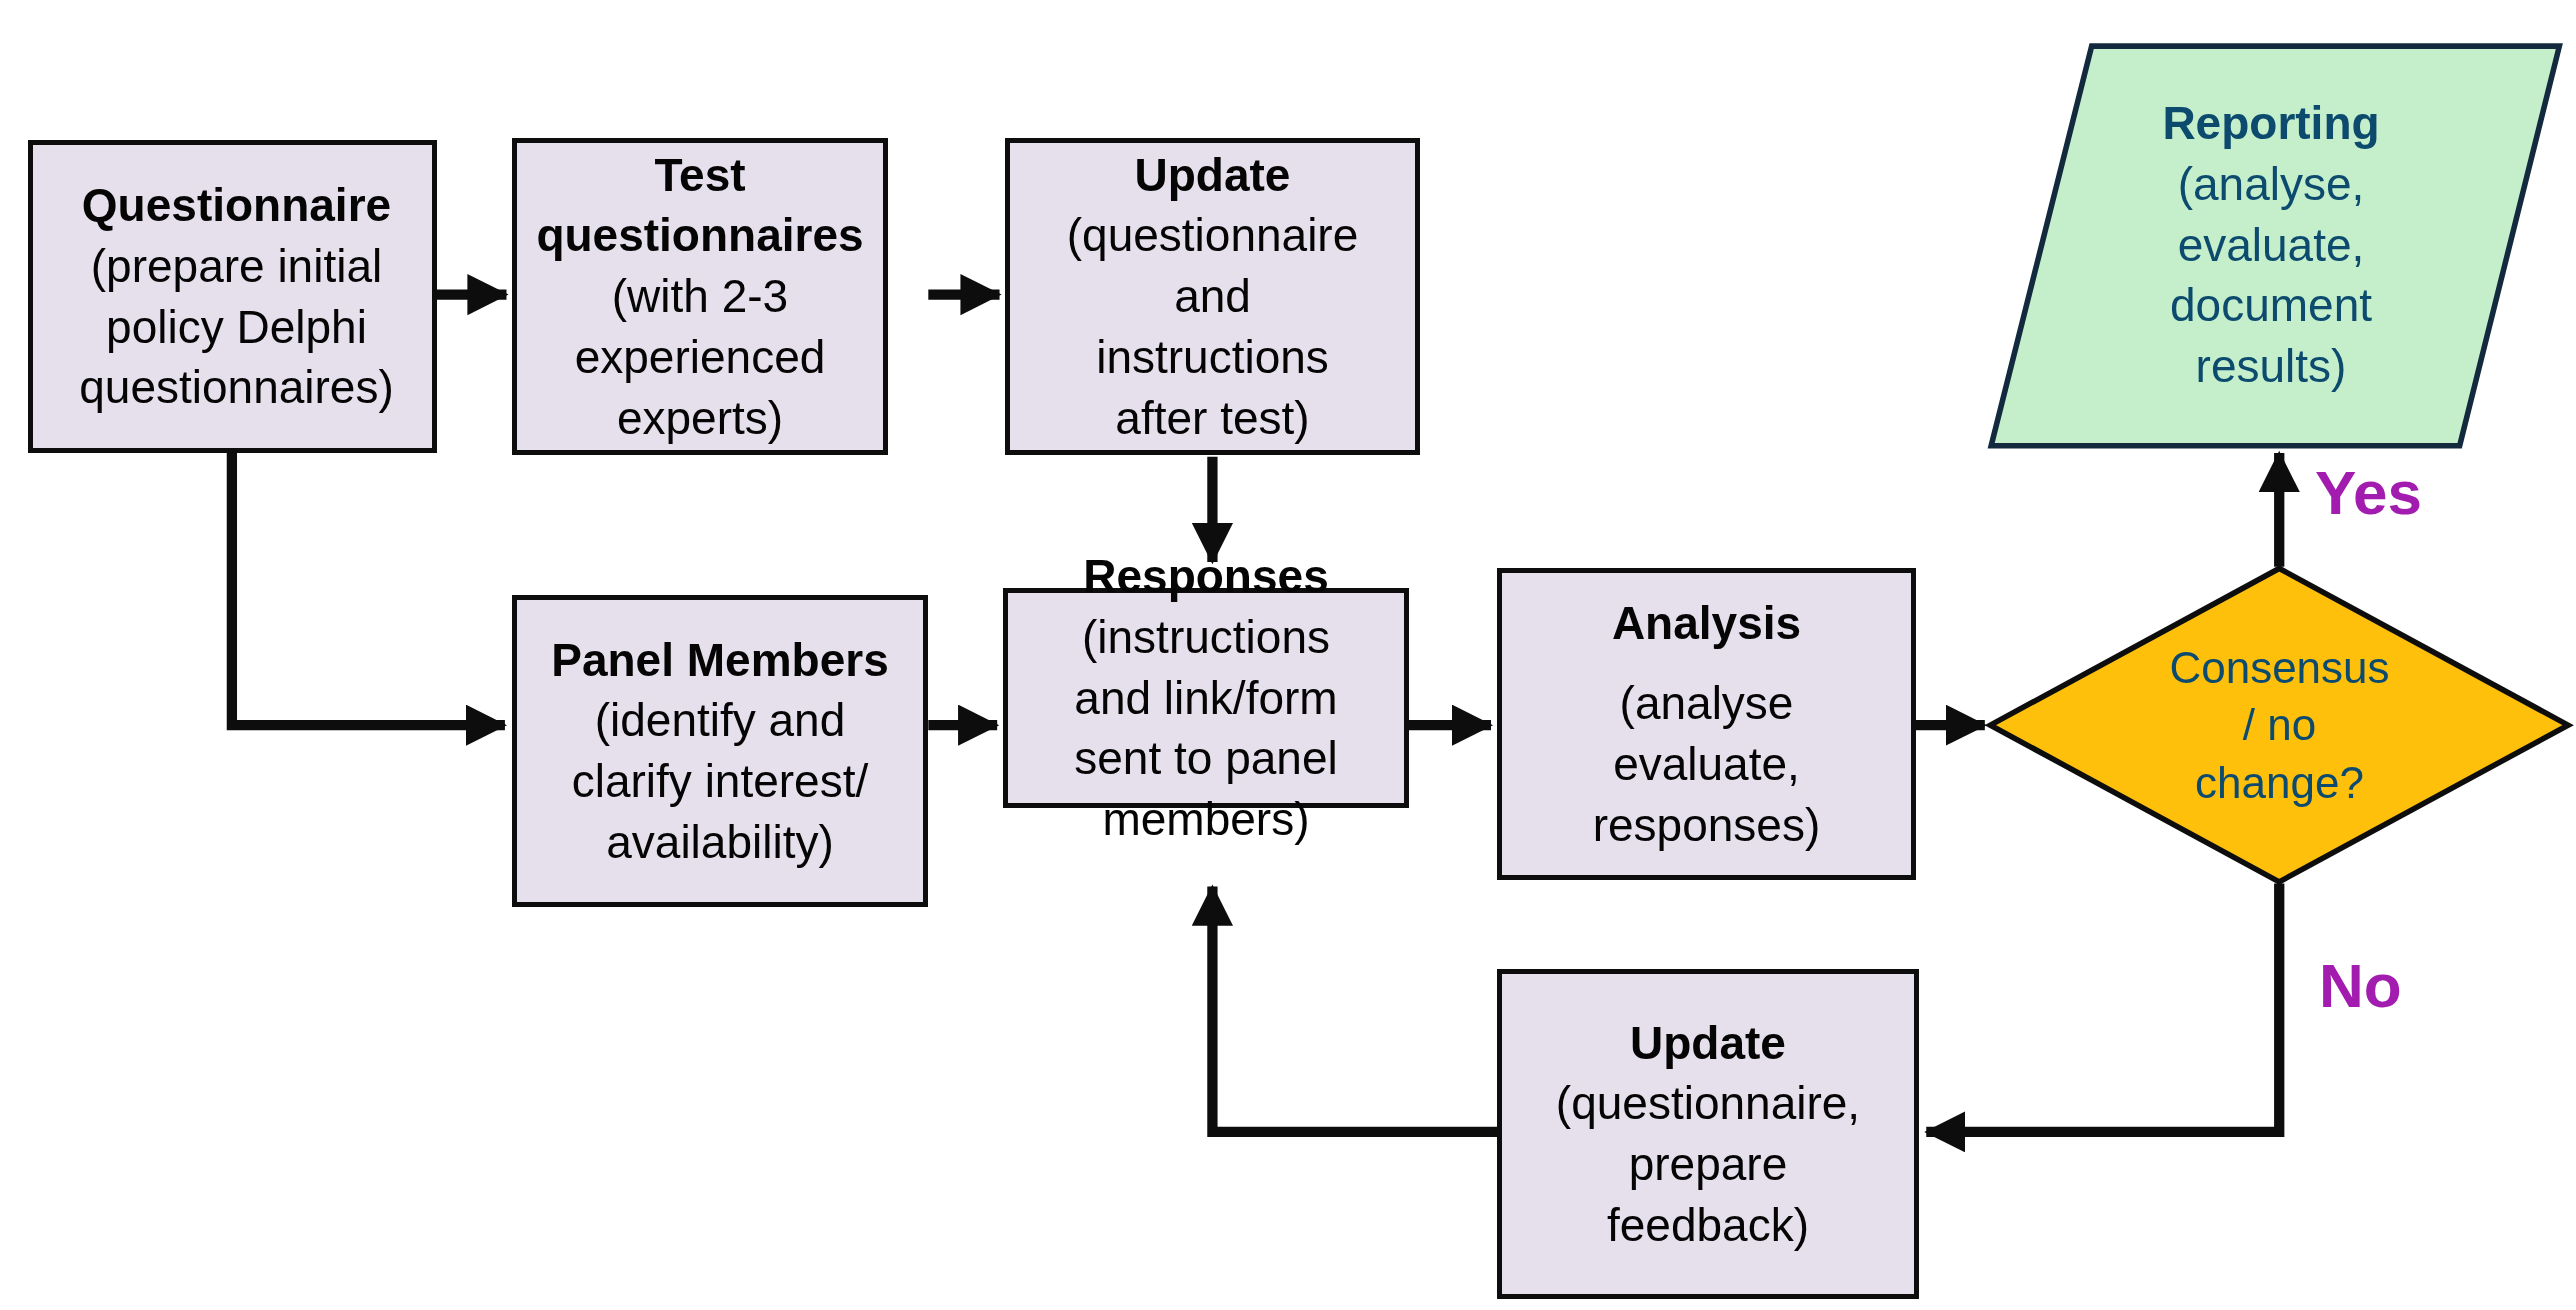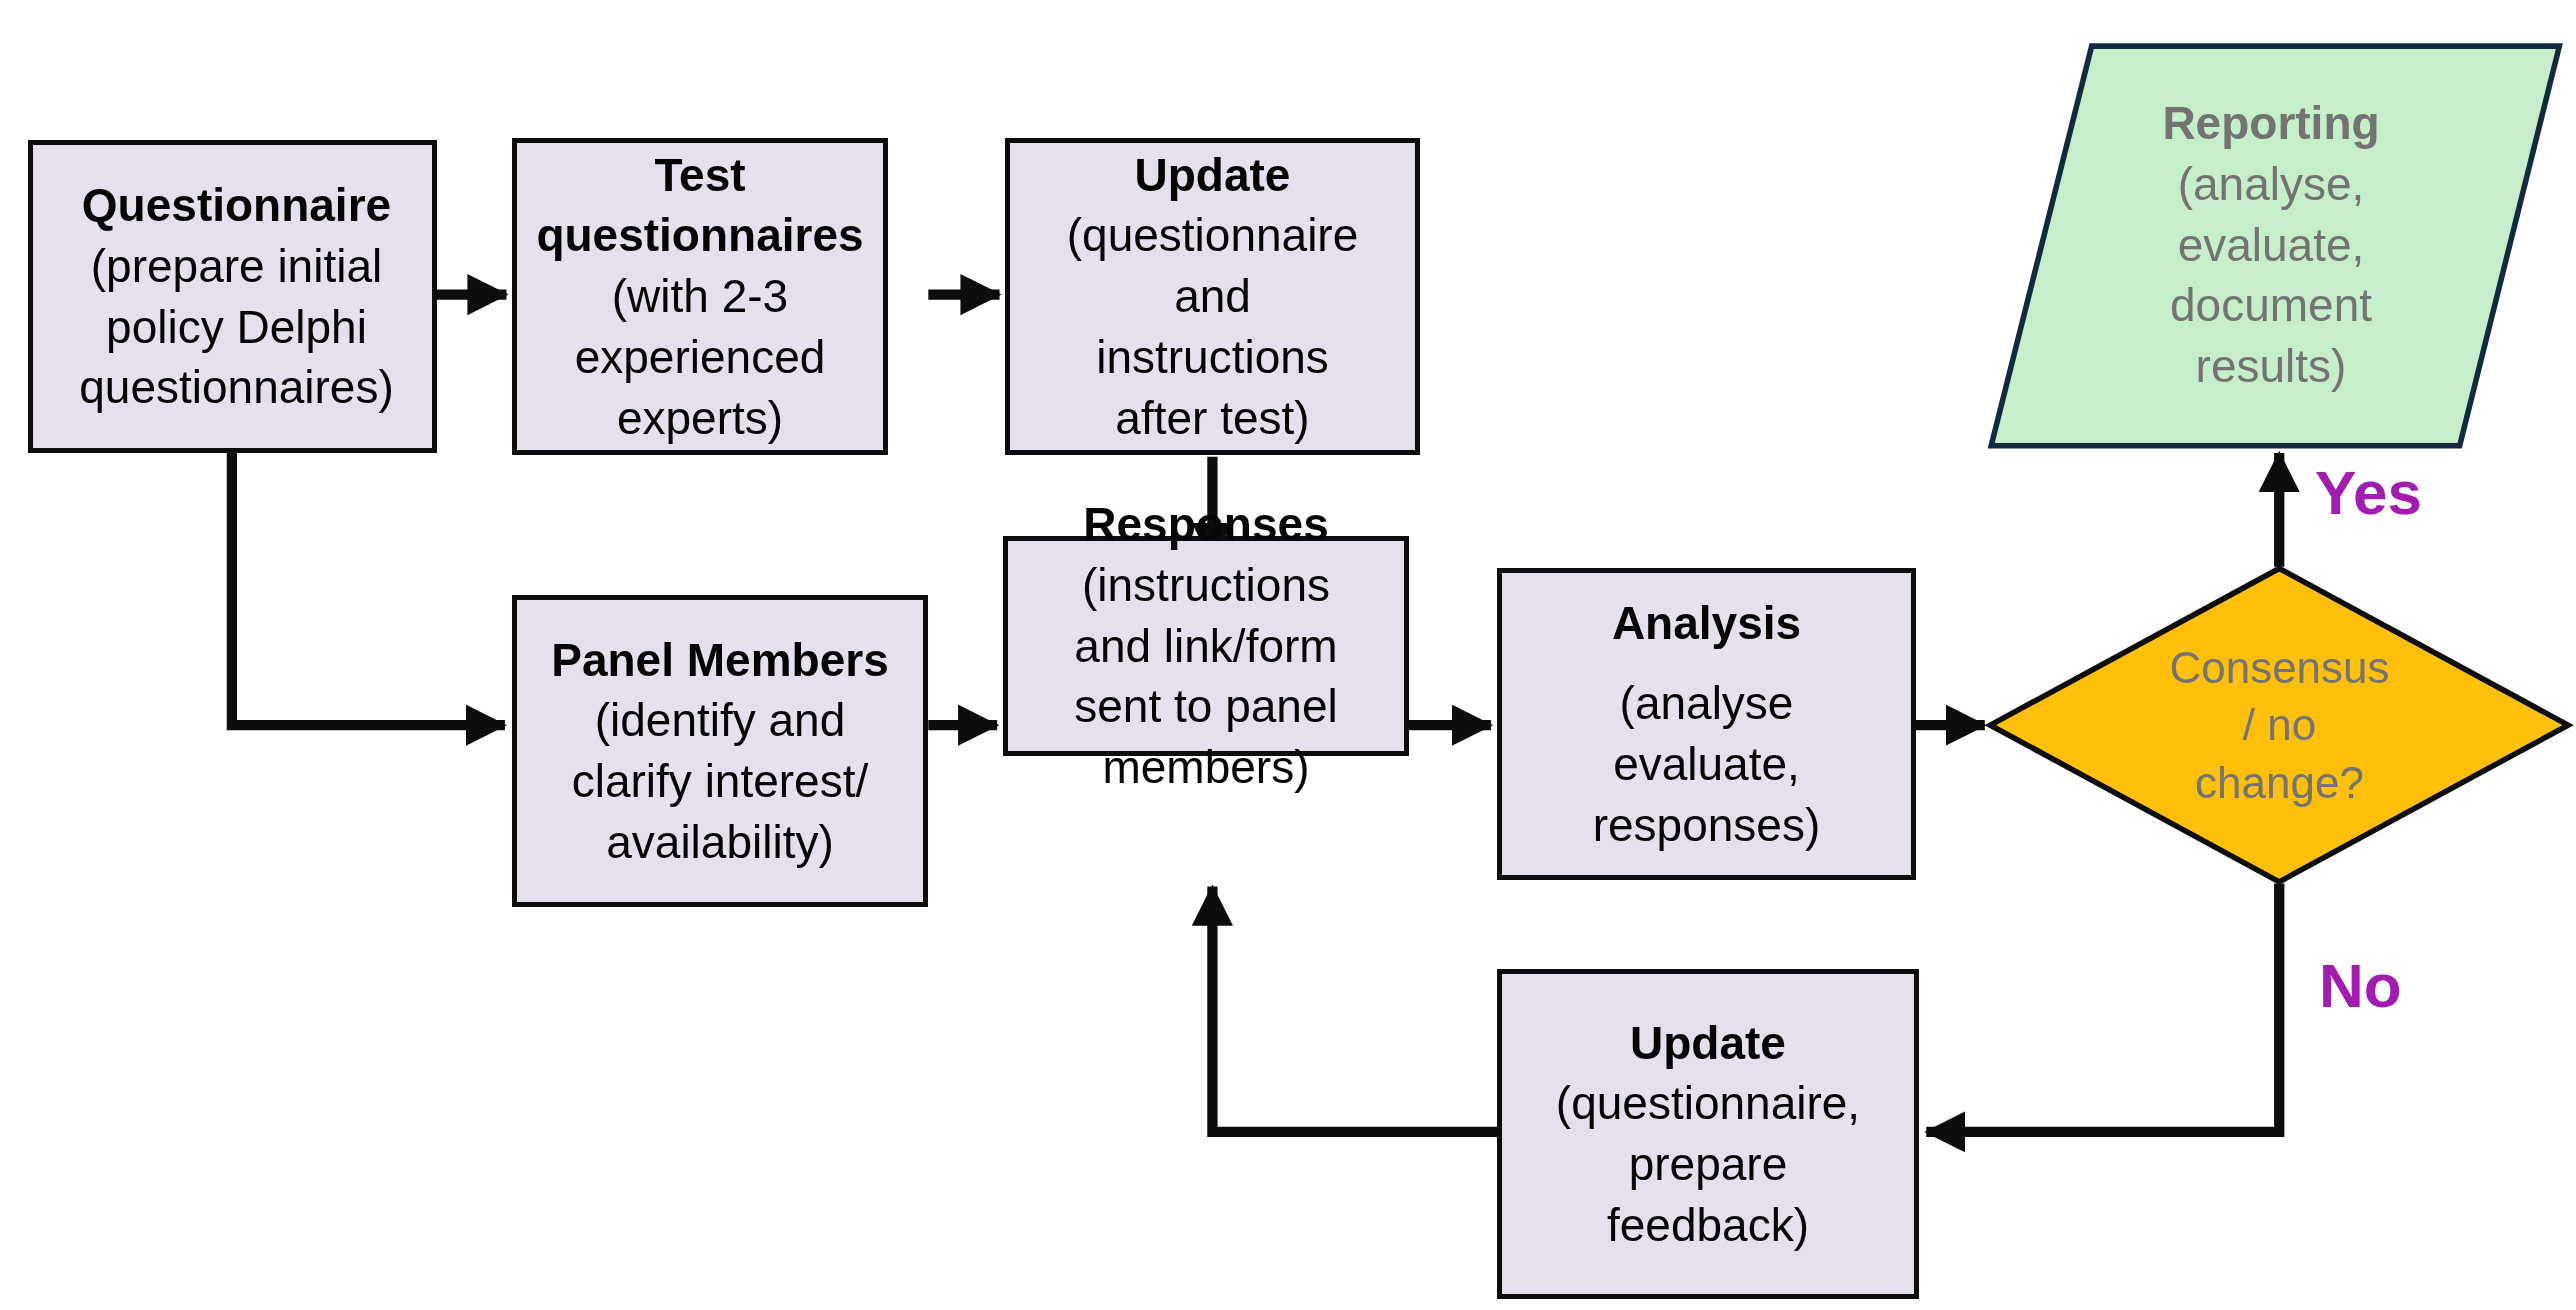--- a/index.html
+++ b/index.html
@@ -40,21 +40,21 @@
     line-height: 1.32;
     white-space: pre-line;
   }
   .shape-label {
     position: absolute;
     display: flex;
     flex-direction: column;
     align-items: center;
     justify-content: center;
     text-align: center;
-    color: #737373;
+    color: #0c4a6e;
     pointer-events: none;
   }
   .diamond-text {
     font-size: 44px;
     line-height: 1.3;
     white-space: pre-line;
   }
   .edge-label {
     position: absolute;
     font-weight: bold;
@@ -120,21 +120,21 @@
 after test)</div>
   </div>
 
   <div class="node" style="left:512px; top:595px; width:416px; height:312px;">
     <div class="node-title">Panel Members</div>
     <div class="node-body">(identify and
 clarify interest/
 availability)</div>
   </div>
 
-  <div class="node" style="left:1003px; top:536px; width:406px; height:220px;">
+  <div class="node" style="left:1003px; top:588px; width:406px; height:220px;">
     <div class="node-title">Responses</div>
     <div class="node-body">(instructions
 and link/form
 sent to panel
 members)</div>
   </div>
 
   <div class="node" style="left:1497px; top:568px; width:419px; height:312px;gap:20px;">
     <div class="node-title">Analysis</div>
     <div class="node-body">(analyse

